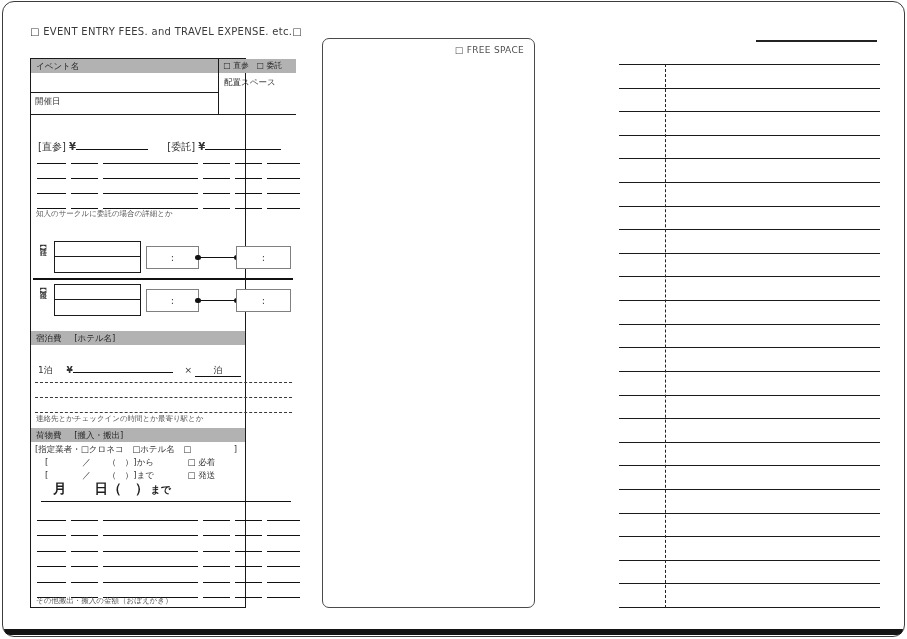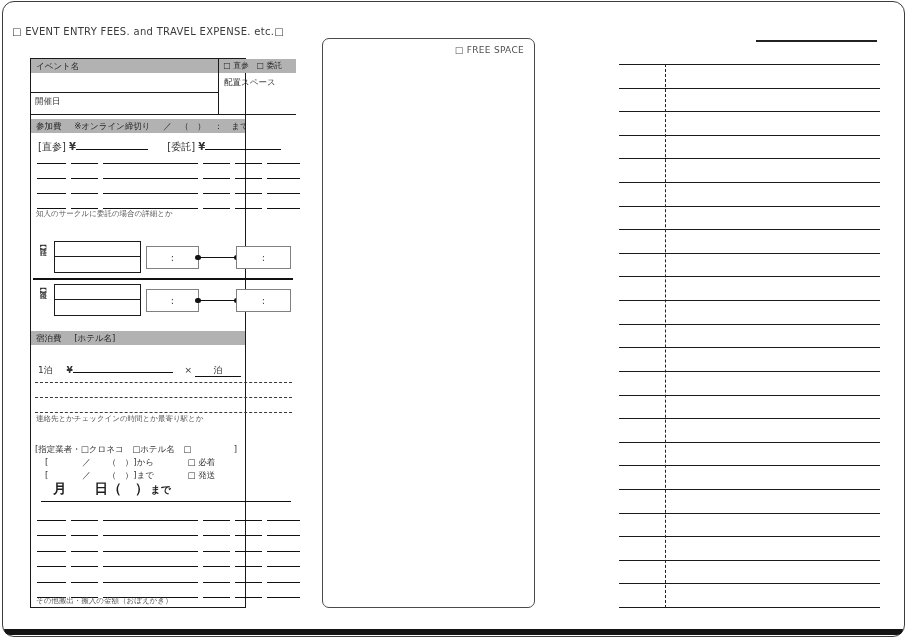--- a/index.html
+++ b/index.html
@@ -3,21 +3,21 @@
 <meta charset="utf-8">
 <style>
   html,body{margin:0;padding:0;background:#fff;}
   #stage{position:relative;width:907px;height:639px;background:#fff;overflow:hidden;
          font-family:"DejaVu Sans",sans-serif;color:#2b2b2b;}
   .abs{position:absolute;}
   
   .frame{position:absolute;left:2px;top:1px;right:2px;bottom:2px;border:1.6px solid #3c3c3c;border-radius:12px;}
   .bottom-bar{position:absolute;left:4px;right:4px;top:629px;height:6px;background:#141414;border-radius:0 0 9px 9px;}
   
-  .title{position:absolute;left:12px;top:26px;width:265px;text-align:center;font-size:10px;
+  .title{position:absolute;left:30px;top:26px;width:265px;text-align:center;font-size:10px;
          letter-spacing:.3px;color:#3a3a3a;white-space:nowrap;}
   
   .panel{position:absolute;left:30px;top:58px;width:216px;height:550px;border:1.3px solid #1a1a1a;box-sizing:border-box;}
   .bar{position:absolute;left:0;width:100%;height:14px;background:#b2b2b2;color:#262626;
        font-size:8.5px;line-height:14px;padding-left:5px;box-sizing:border-box;white-space:nowrap;overflow:hidden;}
   .bar .spread{margin-left:10px;}
   .hline{position:absolute;background:#1a1a1a;height:1.3px;}
   .vline{position:absolute;background:#1a1a1a;width:1.3px;}
   .smalltxt{font-size:8.5px;color:#333;white-space:nowrap;}
   .caption{position:absolute;font-size:7.5px;color:#555;white-space:nowrap;}
@@ -72,25 +72,20 @@
     </div>
     <div class="hline" style="left:0;top:33px;width:187px;"></div>
     <div class="abs smalltxt" style="left:4px;top:37px;">開催日</div>
     <div class="vline" style="left:187px;top:0;height:55px;"></div>
     <div class="bar" style="left:188.3px;width:76.7px;top:0;font-size:7.8px;padding-left:4px;">
       <span>□ 直参　□ 委託</span>
     </div>
     <div class="abs smalltxt" style="left:193px;top:18px;">配置スペース</div>
     <div class="hline" style="left:0;top:55px;width:265px;"></div>
 
-    <div class="bar" style="top:60px;">
-      <span>参加費</span>
-      <span class="spread">※オンライン締切り</span>
-      <span class="spread">／　（　）　：　まで</span>
-    </div>
     <div class="abs" style="left:7px;top:79px;font-size:10px;color:#333;white-space:nowrap;">
       <span>[直参]</span>
       <span style="font-weight:bold;">¥</span><span class="u" style="width:72px;"></span>
       <span style="display:inline-block;width:13px;"></span>
       <span>[委託]</span>
       <span style="font-weight:bold;">¥</span><span class="u" style="width:76px;"></span>
     </div>
     <div class="abs" style="left:6px;top:90px;">
       <div class="seg-row">
         <span class="seg s1"></span>
@@ -170,20 +165,24 @@
       <span style="font-weight:bold;">¥</span><span class="u" style="width:100px;"></span>
       <span style="display:inline-block;width:6px;"></span>
       <span>×</span>
       <span class="u" style="width:46px;text-align:center;height:12px;font-size:9px;"><span>泊</span></span>
     </div>
     <div class="dashed" style="left:4px;top:323px;width:257px;"></div>
     <div class="dashed" style="left:4px;top:338px;width:257px;"></div>
     <div class="dashed" style="left:4px;top:353px;width:257px;"></div>
     <div class="caption" style="left:5px;top:355px;">連絡先とかチェックインの時間とか最寄り駅とか</div>
 
+    <div class="bar" style="top:369px;">
+      <span>荷物費</span>
+      <span class="spread">[搬入・搬出]</span>
+    </div>
     <div class="lugline" style="left:4px;top:385px;">[指定業者・□クロネコ　□ホテル名　□　　　　　]</div>
     <div class="lugline" style="left:14px;top:398px;">
       <span>[　　　　／　　（　）]から</span>
       <span style="display:inline-block;width:28px;"></span>
       <span>□ 必着</span>
     </div>
     <div class="lugline" style="left:14px;top:411px;">
       <span>[　　　　／　　（　）]まで</span>
       <span style="display:inline-block;width:28px;"></span>
       <span>□ 発送</span>

